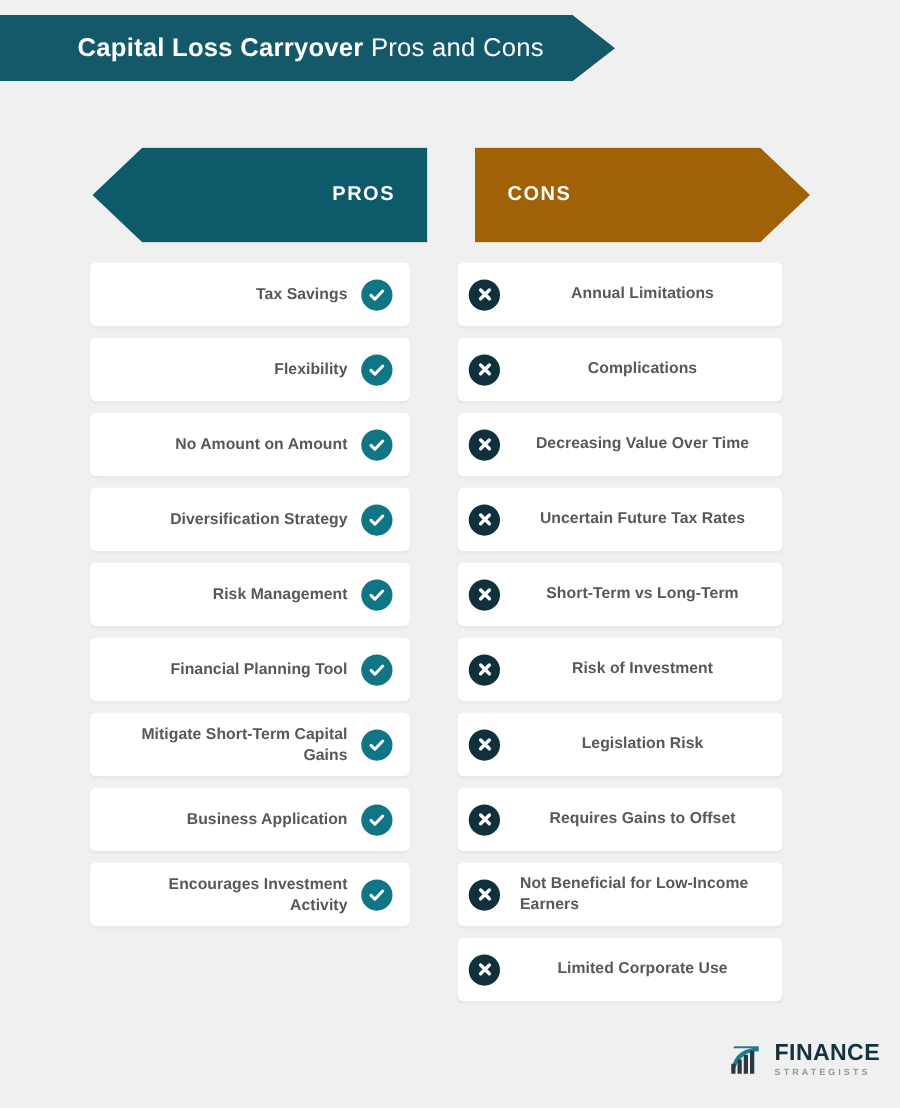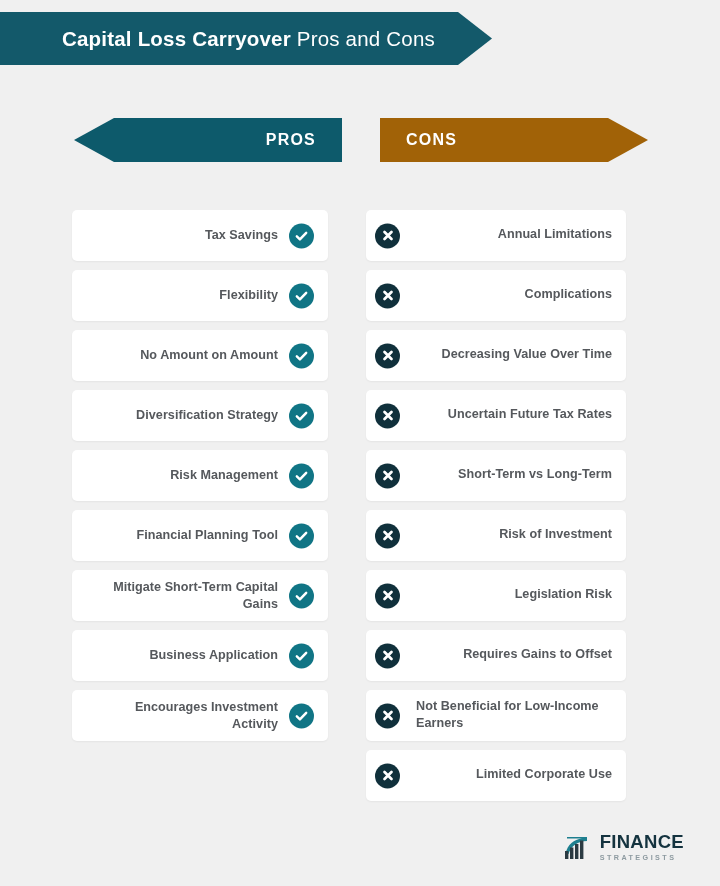--- a/index.html
+++ b/index.html
@@ -43,21 +43,21 @@
   .banner-title .strong {
     font-weight: bold;
   }
   .banner-title .light {
     font-weight: normal;
   }
 
   
   .arrow {
     position: absolute;
-    height: 44px;
+    height: 76px;
     display: flex;
     align-items: center;
     filter: drop-shadow(0 3px 3px rgba(0,0,0,0.14));
   }
   .arrow-pros {
     left: 74px;
     top: 118px;
     width: 268px;
     background: #0d5a6b;
     -webkit-clip-path: polygon(40px 0, 100% 0, 100% 100%, 40px 100%, 40px 100%, 0 50%);
@@ -110,21 +110,21 @@
     align-items: center;
     box-shadow: 0 1px 2px rgba(0,0,0,0.05);
     box-sizing: border-box;
   }
   .row-pros {
     justify-content: flex-end;
     padding: 6px 50px 6px 14px;
     margin-left: 40px;
   }
   .row-cons {
-    justify-content: flex-end;
+    justify-content: center;
     padding: 6px 14px 8px 50px;
     margin-right: 26px;
     margin-left: 10px;
   }
   .row-label {
     font-size: 12.6px;
     font-weight: bold;
     color: #55585c;
     line-height: 1.35;
     letter-spacing: .05px;
@@ -150,21 +150,21 @@
   }
   .icon-cross {
     left: 9px;
     background: #10303b;
   }
   .icon-badge svg { display: block; }
 
   
   .logo {
     position: absolute;
-    right: 36px;
+    right: 16px;
     bottom: 24px;
     display: flex;
     align-items: center;
     gap: 7px;
   }
   .logo-mark {
     width: 32px;
     height: 30px;
     flex: none;
   }

